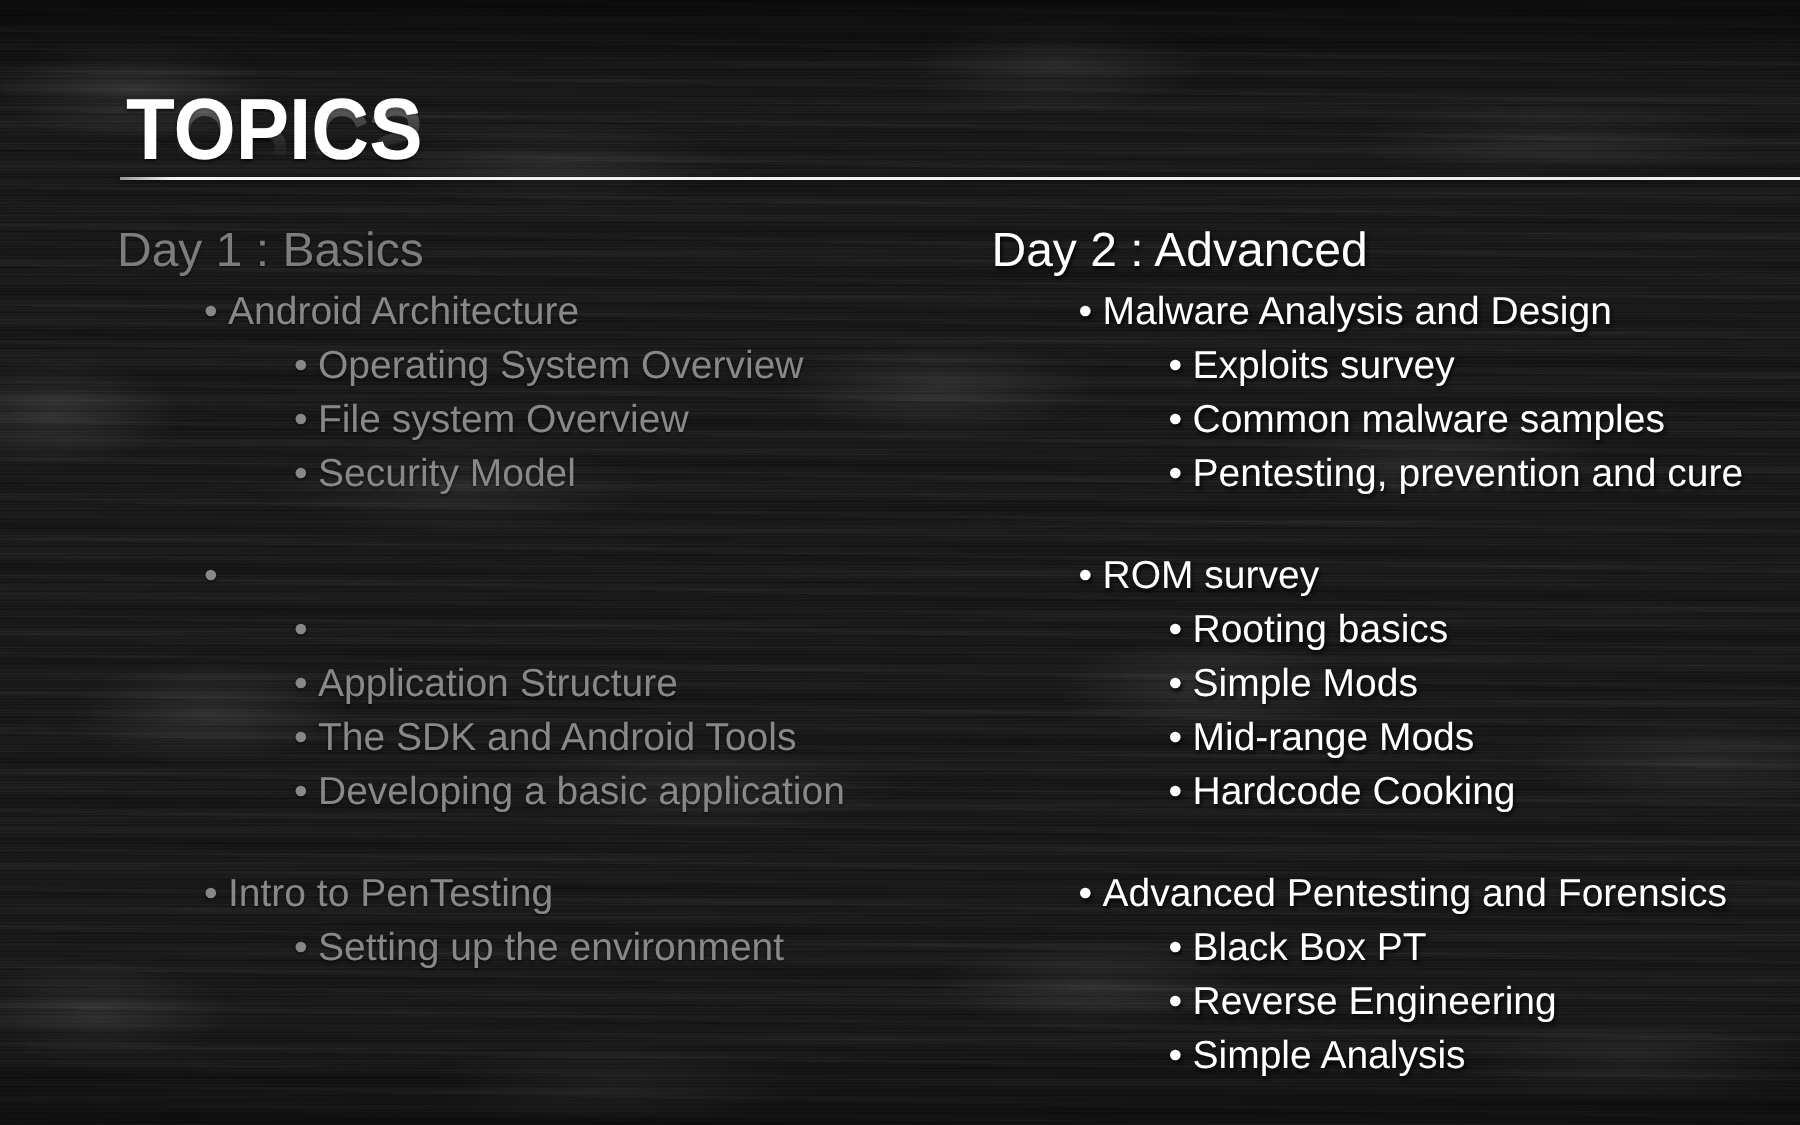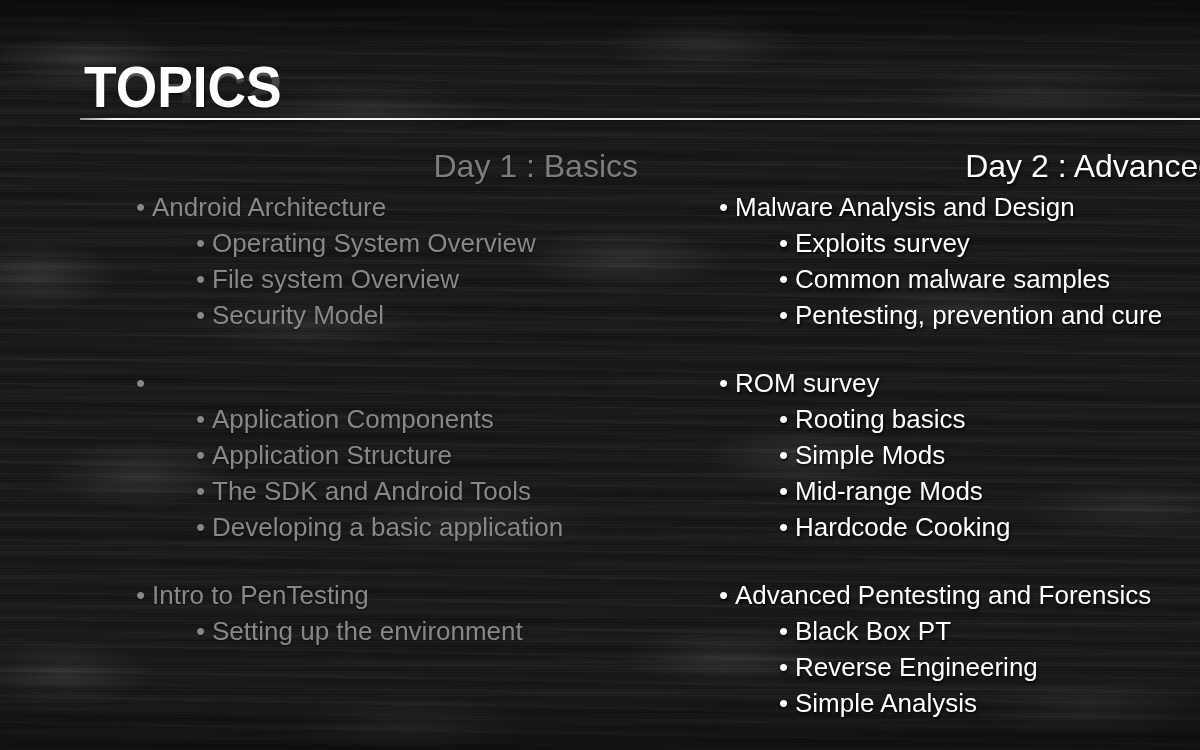--- a/index.html
+++ b/index.html
@@ -163,21 +163,20 @@
     top: 0;
   }
   .col-left  { left: 78px;  width: 560px; }
   .col-right { left: 645px; width: 555px; margin-left: 16px; }
 
   .day-heading {
     font-size: 32px;
     line-height: 40px;
     white-space: nowrap;
     margin-bottom: 3px;
-    text-align: right;
   }
   .col-left .day-heading  { color: #7d7d7d; text-shadow: 0 1px 2px rgba(0,0,0,0.55); }
   .col-right .day-heading { color: #ffffff; text-shadow: 1px 2px 3px rgba(0,0,0,0.85); }
 
   .group { }
   .group-gap { height: 32px; }
 
   .bullet-row {
     display: flex;
     align-items: baseline;
@@ -241,21 +240,20 @@
                 <span class="bullet-text">Security Model</span>
               </div>
             </div>
             <div class="group-gap"></div>
             <div class="group">
               <div class="bullet-row lvl1">
                 <span class="bullet-dot">•</span>
               </div>
               <div class="bullet-row lvl2">
                 <span class="bullet-dot">•</span>
-                <span class="bullet-text">Application Components</span>
               </div>
               <div class="bullet-row lvl2">
                 <span class="bullet-dot">•</span>
                 <span class="bullet-text">Application Structure</span>
               </div>
               <div class="bullet-row lvl2">
                 <span class="bullet-dot">•</span>
                 <span class="bullet-text">The SDK and Android Tools</span>
               </div>
               <div class="bullet-row lvl2">

